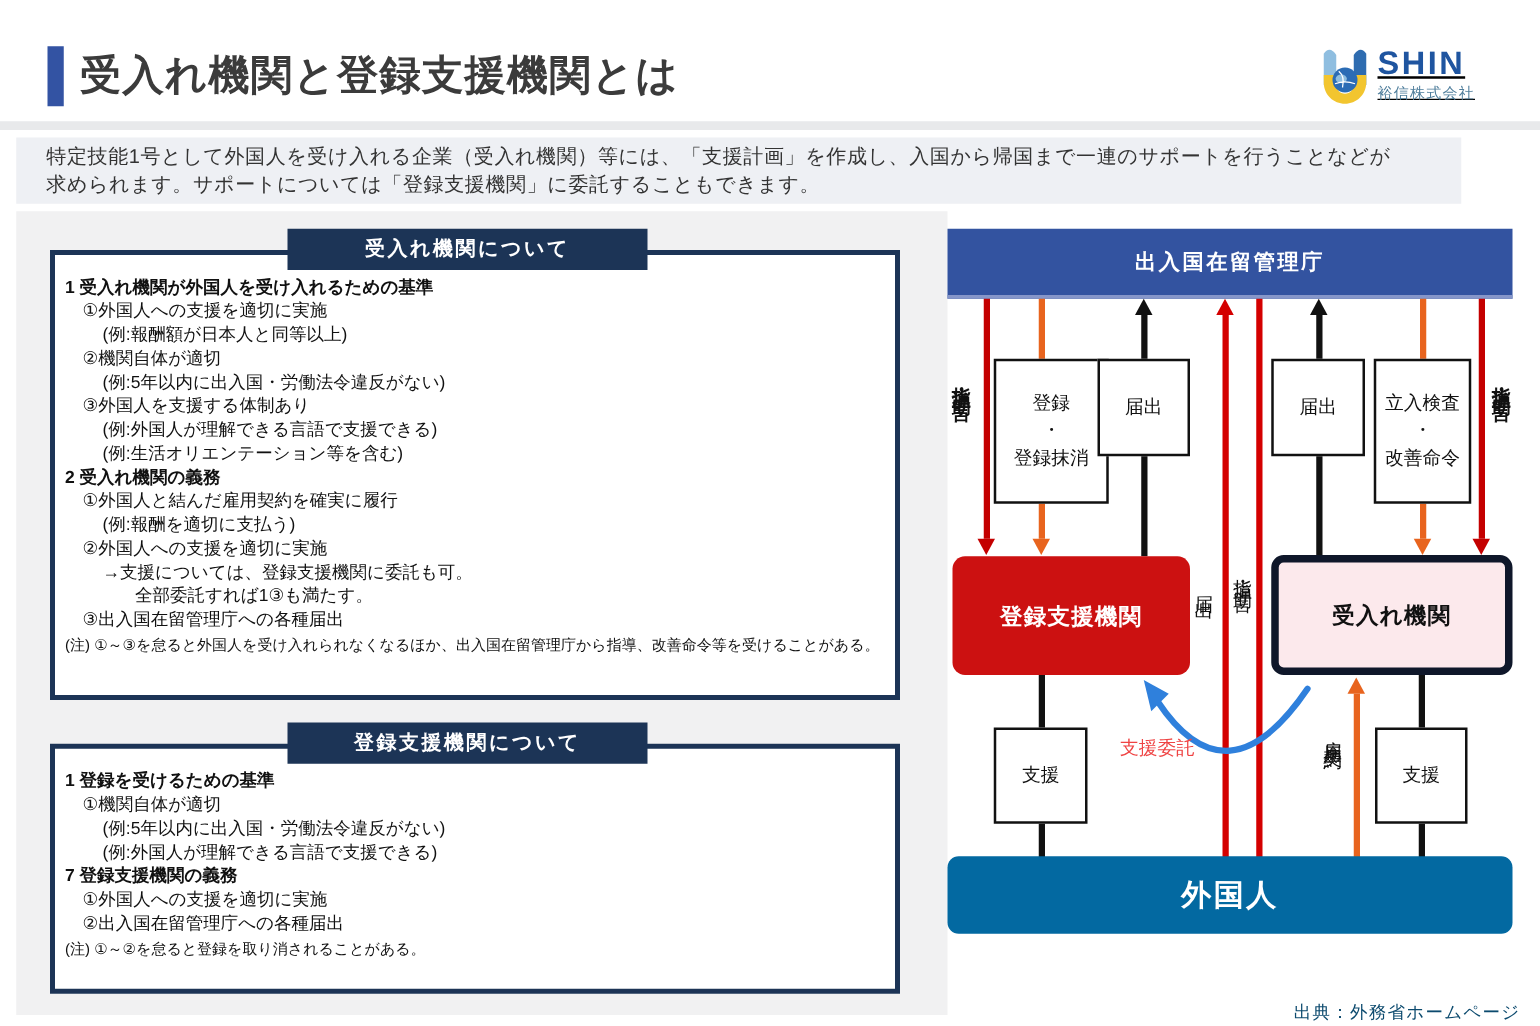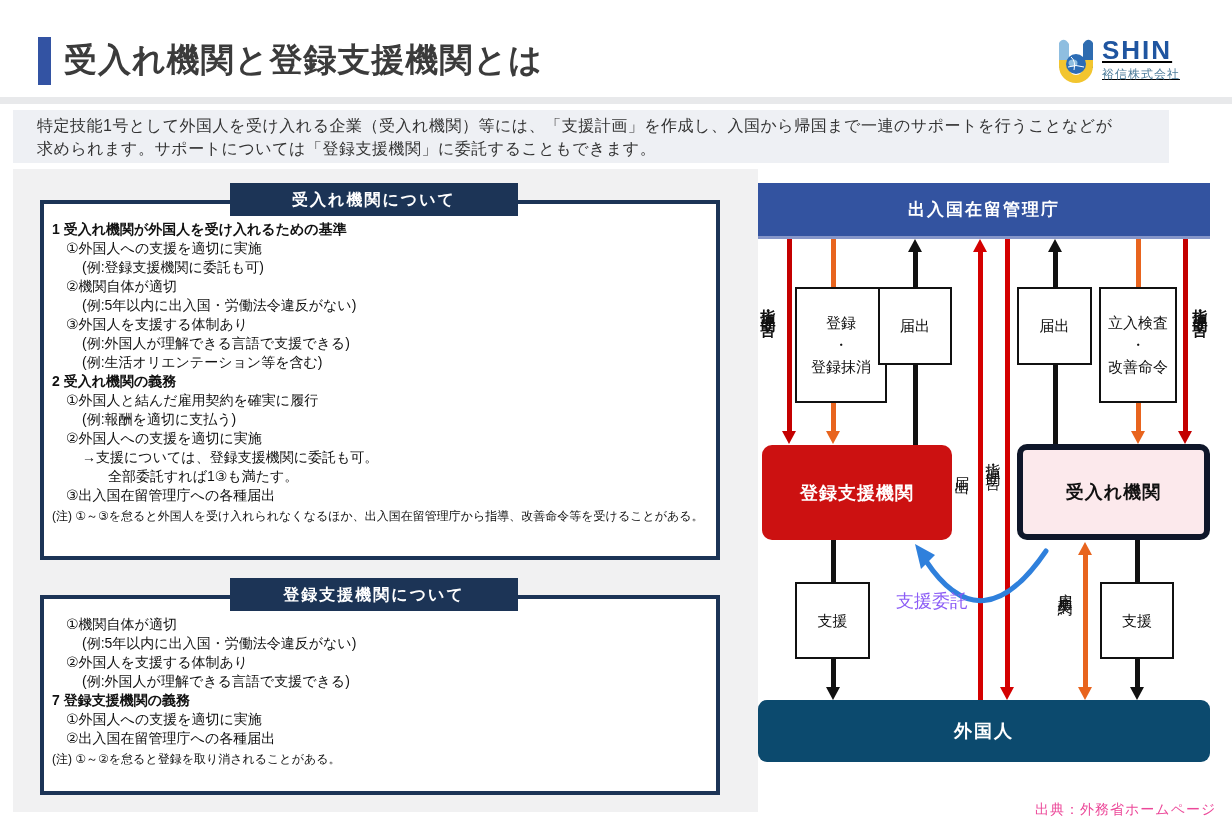--- a/index.html
+++ b/index.html
@@ -45,40 +45,40 @@
   #diagram { left:758px; top:183px; width:454px; height:580px; }
   #agency-box { left:0; top:0; width:452px; height:56px; background:#3353A0; border-bottom:3px solid #8696C9;
                 color:#fff; font-weight:bold; font-size:17px; letter-spacing:2px;
                 display:flex; align-items:center; justify-content:center; }
   #rso-box { left:4px; top:262px; width:190px; height:95px; background:#CC1111; border-radius:10px;
              color:#fff; font-weight:bold; font-size:18px; letter-spacing:1px;
              display:flex; align-items:center; justify-content:center; z-index:4; }
   #accepting-box { left:259px; top:261px; width:193px; height:96px; background:#FCE9EC;
              border:6px solid #0f172a; border-radius:10px; color:#111; font-weight:bold; font-size:18px;
              letter-spacing:1px; display:flex; align-items:center; justify-content:center; z-index:4; }
-  #foreigner-box { left:0; top:517px; width:452px; height:62px; background:#0c4a6e; border-radius:9px;
-             color:#fff; font-weight:bold; font-size:18px; letter-spacing:2px;
+  #foreigner-box { left:0; top:502px; width:452px; height:62px; background:#0369a1; border-radius:9px;
+             color:#fff; font-weight:bold; font-size:24px; letter-spacing:2px;
              display:flex; align-items:center; justify-content:center; z-index:4; }
 
   .wbox { position:absolute; background:#fff; border:2px solid #111; z-index:3;
           display:flex; flex-direction:column; align-items:center; justify-content:center;
           font-size:15px; color:#111; text-align:center; line-height:1.45; }
 
   .vl { position:absolute; width:5px; z-index:1; }
   .ah { position:absolute; width:0; height:0; z-index:2; }
   .ah.down { border-left:7px solid transparent; border-right:7px solid transparent; border-top:13px solid #000; }
   .ah.up   { border-left:7px solid transparent; border-right:7px solid transparent; border-bottom:13px solid #000; }
 
   .vtext { position:absolute; writing-mode:vertical-rl; text-orientation:upright;
            font-size:15px; letter-spacing:3px; color:#111; z-index:6; }
   .vbold { font-weight:bold; }
-  #consign-label { position:absolute; left:138px; top:406px; font-size:18px; color:#8b5cf6; z-index:6; }
+  #consign-label { position:absolute; left:138px; top:406px; font-size:15px; color:#ef4444; z-index:6; }
   #arc-svg { position:absolute; left:0; top:0; z-index:5; }
 
-  #source-caption { left:1035px; top:801px; font-size:14px; color:#ec4899; letter-spacing:1px; }
+  #source-caption { left:1035px; top:801px; font-size:14px; color:#0c4a6e; letter-spacing:1px; }
 </style>
 </head>
 <body>
 
 <div id="stage">
 
   <div class="abs" id="accent-bar"></div>
   <div class="abs" id="page-title">受入れ機関と登録支援機関とは</div>
 
   <div class="abs" id="logo">
@@ -105,43 +105,43 @@
     <div class="intro-line">求められます。サポートについては「登録支援機関」に委託することもできます。</div>
   </div>
 
   <div class="abs" id="gray-field"></div>
 
   <div class="abs panel-head" id="panel1-head">受入れ機関について</div>
   <div class="panel-box" id="panel1-box">
     <div class="panel-content">
       <div class="cl b">1 受入れ機関が外国人を受け入れるための基準</div>
       <div class="cl i1">①外国人への支援を適切に実施</div>
-      <div class="cl i2">(例:登録支援機関に委託も可)</div>
+      <div class="cl i2">(例:報酬額が日本人と同等以上)</div>
       <div class="cl i1">②機関自体が適切</div>
       <div class="cl i2">(例:5年以内に出入国・労働法令違反がない)</div>
       <div class="cl i1">③外国人を支援する体制あり</div>
       <div class="cl i2">(例:外国人が理解できる言語で支援できる)</div>
       <div class="cl i2">(例:生活オリエンテーション等を含む)</div>
       <div class="cl b">2 受入れ機関の義務</div>
       <div class="cl i1">①外国人と結んだ雇用契約を確実に履行</div>
       <div class="cl i2">(例:報酬を適切に支払う)</div>
       <div class="cl i1">②外国人への支援を適切に実施</div>
       <div class="cl i2">→支援については、登録支援機関に委託も可。</div>
       <div class="cl i3">全部委託すれば1③も満たす。</div>
       <div class="cl i1">③出入国在留管理庁への各種届出</div>
       <div class="note">(注) ①～③を怠ると外国人を受け入れられなくなるほか、出入国在留管理庁から指導、改善命令等を受けることがある。</div>
     </div>
   </div>
 
   <div class="abs panel-head" id="panel2-head">登録支援機関について</div>
   <div class="panel-box" id="panel2-box">
     <div class="panel-content">
+      <div class="cl b">1 登録を受けるための基準</div>
       <div class="cl i1">①機関自体が適切</div>
       <div class="cl i2">(例:5年以内に出入国・労働法令違反がない)</div>
-      <div class="cl i1">②外国人を支援する体制あり</div>
       <div class="cl i2">(例:外国人が理解できる言語で支援できる)</div>
       <div class="cl b">7 登録支援機関の義務</div>
       <div class="cl i1">①外国人への支援を適切に実施</div>
       <div class="cl i1">②出入国在留管理庁への各種届出</div>
       <div class="note">(注) ①～②を怠ると登録を取り消されることがある。</div>
     </div>
   </div>
 
   <div class="abs" id="diagram">
 

